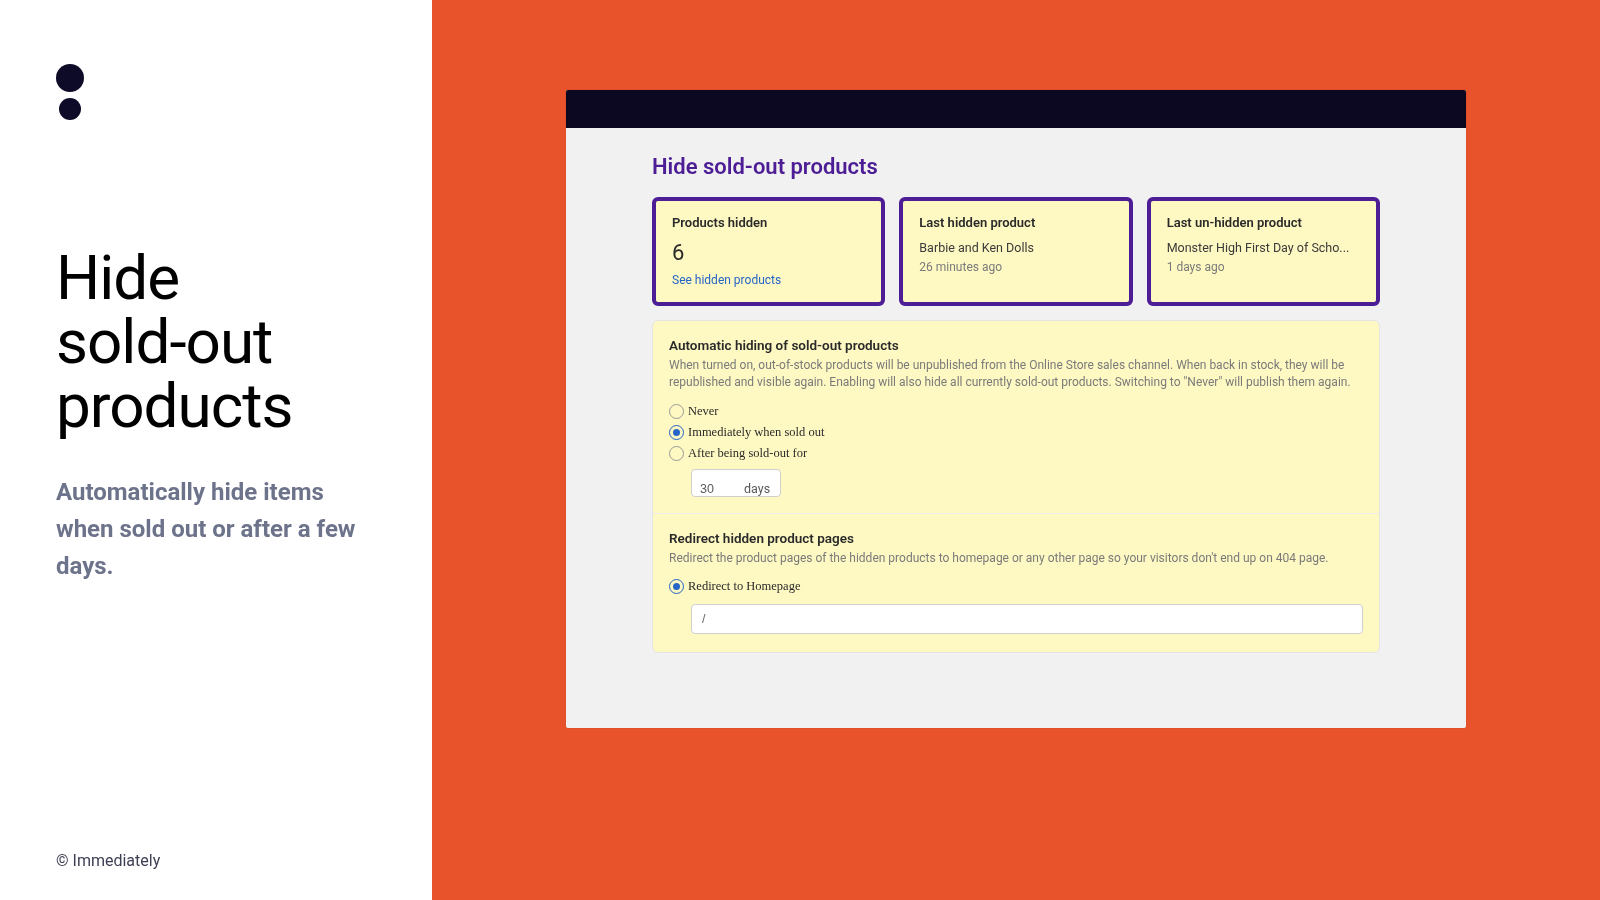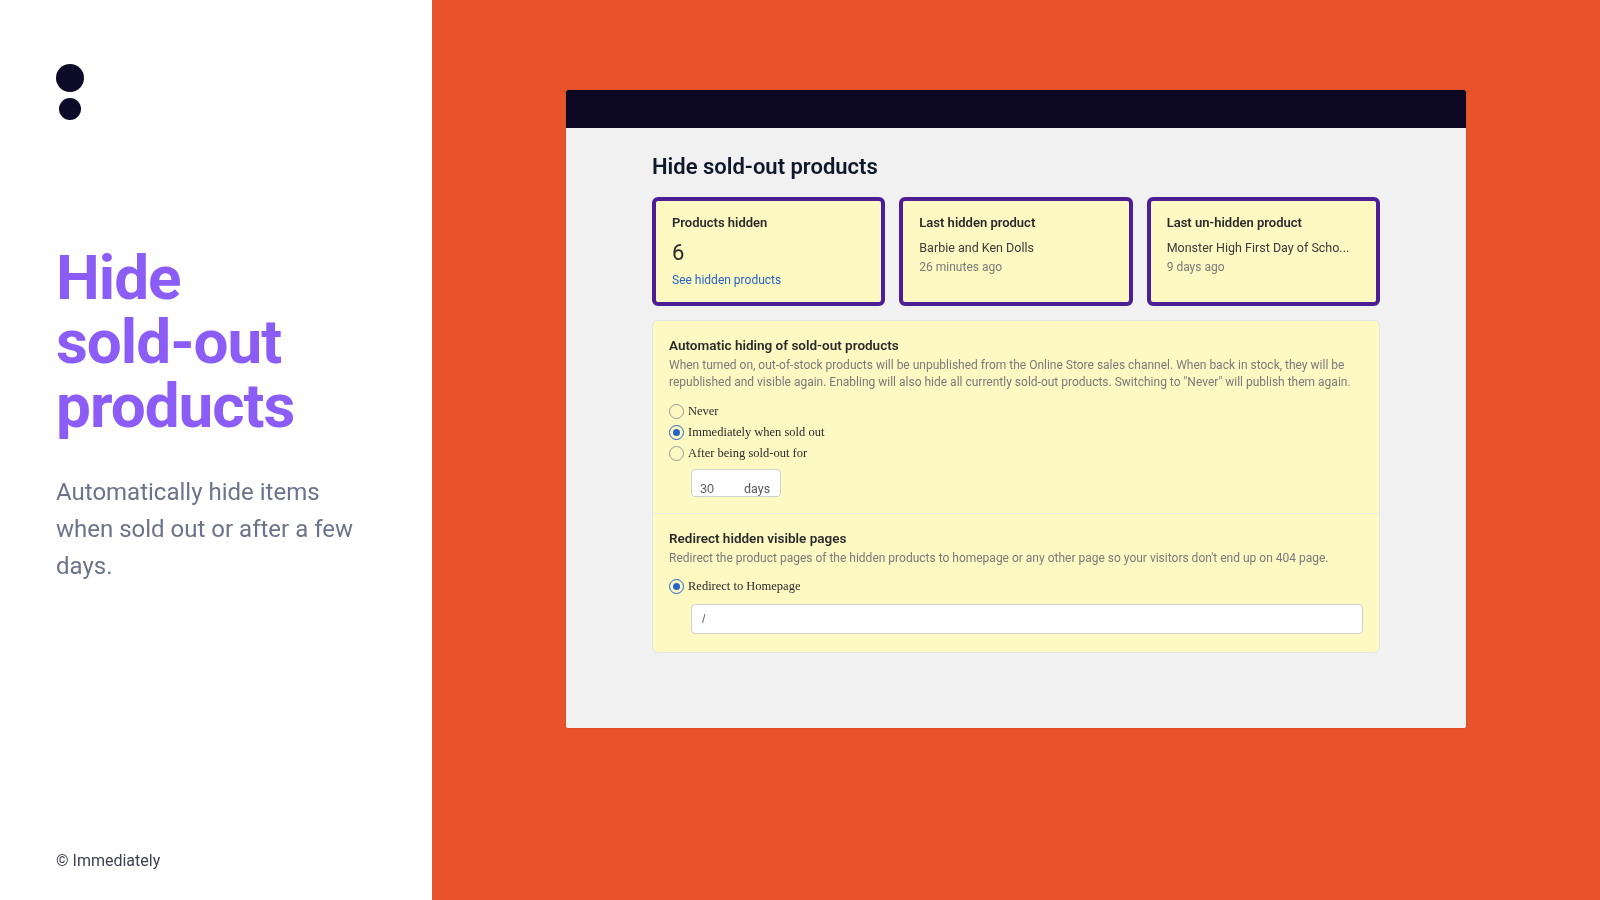--- a/index.html
+++ b/index.html
@@ -2,28 +2,28 @@
 <html><head>
 <meta charset="utf-8">
 <style>
   * { box-sizing: border-box; margin: 0; padding: 0; }
   html, body { width: 1600px; height: 900px; font-family: -apple-system, BlinkMacSystemFont, "Segoe UI", Roboto, Helvetica, Arial, sans-serif; overflow: hidden; }
   .stage { display: flex; width: 1600px; height: 900px; }
   .left-pane { width: 432px; height: 900px; background: #ffffff; position: relative; padding: 64px 56px 0 56px; }
   .logo { display: flex; flex-direction: column; gap: 6px; margin-bottom: 126px; }
   .logo .dot-top { width: 28px; height: 28px; border-radius: 50%; background: #0d0b28; }
   .logo .dot-bot { width: 22px; height: 22px; border-radius: 50%; background: #0d0b28; margin-left: 3px; }
-  .hero-title { font-size: 62px; font-weight: 700; color: #8b5cf6; line-height: 1.03; letter-spacing: -1px; }
-  .hero-sub { margin-top: 36px; font-size: 24px; color: #6c738a; line-height: 1.55; font-weight: 400; }
+  .hero-title { font-size: 62px; font-weight: 400; color: #000000; line-height: 1.03; letter-spacing: -1px; }
+  .hero-sub { margin-top: 36px; font-size: 24px; color: #6c738a; line-height: 1.55; font-weight: 700; }
   .copyright { position: absolute; bottom: 30px; left: 56px; font-size: 16px; color: #3c3f52; }
   .right-pane { flex: 1; height: 900px; background: #e8532c; display: flex; align-items: flex-start; justify-content: center; padding-top: 90px; }
   .app-frame { width: 900px; height: 638px; background: #f1f1f1; border-radius: 2px; overflow: hidden; display: flex; flex-direction: column; box-shadow: 0 0 0 1px rgba(0,0,0,0.04); }
   .app-topbar { height: 38px; background: #0c0822; width: 100%; }
   .app-body { flex: 1; padding: 26px 86px 0 86px; overflow: hidden; }
-  .page-title { font-size: 22px; font-weight: 600; color: #0f172a; margin-bottom: 18px; }
+  .page-title { font-size: 22px; font-weight: 600; color: #4c1d95; margin-bottom: 18px; }
   .stats-row { display: flex; gap: 14px; margin-bottom: 14px; }
   .stat-card { flex: 1; background: #fef9c3; border: 4px solid #4c1d95; border-radius: 6px; padding: 14px 16px 14px 16px; min-height: 96px; }
   .stat-title { font-size: 13px; font-weight: 600; color: #2a2a2a; margin-bottom: 10px; }
   .stat-big { font-size: 22px; font-weight: 400; color: #2a2a2a; margin-bottom: 4px; }
   .stat-link { font-size: 12px; color: #2565c7; text-decoration: none; }
   .stat-text { font-size: 12.5px; color: #3a3a3a; margin-bottom: 5px; overflow: hidden; text-overflow: ellipsis; white-space: nowrap; }
   .stat-sub { font-size: 12px; color: #7a7a7a; }
   .settings-card { background: #fef9c3; border: 1px solid #e4e4e4; border-radius: 6px; padding: 16px 16px 18px 16px; }
   .section-title { font-size: 13.5px; font-weight: 600; color: #2a2a2a; margin-bottom: 4px; }
   .section-desc { font-size: 12px; color: #7a7a7a; line-height: 1.45; margin-bottom: 12px; }
@@ -70,21 +70,21 @@
             <a href="#" class="stat-link">See hidden products</a>
           </div>
           <div class="stat-card">
             <div class="stat-title">Last hidden product</div>
             <div class="stat-text">Barbie and Ken Dolls</div>
             <div class="stat-sub">26 minutes ago</div>
           </div>
           <div class="stat-card">
             <div class="stat-title">Last un-hidden product</div>
             <div class="stat-text">Monster High First Day of Scho...</div>
-            <div class="stat-sub">9 days ago</div>
+            <div class="stat-sub">1 days ago</div>
           </div>
         </div>
 
         <div class="settings-card">
           <div class="section-title">Automatic hiding of sold-out products</div>
           <div class="section-desc">When turned on, out-of-stock products will be unpublished from the Online Store sales channel. When back in stock, they will be republished and visible again. Enabling will also hide all currently sold-out products. Switching to "Never" will publish them again.</div>
 
           <div class="radio-row">
             <span class="radio-outer"></span>
             <span class="radio-label">Never</span>
@@ -99,21 +99,21 @@
             <span class="radio-outer"></span>
             <span class="radio-label">After being sold-out for</span>
           </div>
           <div class="inline-input">
             <input type="text" value="30" style="">
             <span class="suffix">days</span>
           </div>
 
           <div class="divider"></div>
 
-          <div class="section-title">Redirect hidden visible pages</div>
+          <div class="section-title">Redirect hidden product pages</div>
           <div class="section-desc">Redirect the product pages of the hidden products to homepage or any other page so your visitors don't end up on 404 page.</div>
 
           <div class="radio-row">
             <span class="radio-outer selected">
                 <span class="radio-inner"></span>
               </span>
             <span class="radio-label">Redirect to Homepage</span>
           </div>
           <div class="custom-input-wrap">
             <input class="custom-input" type="text" value="/" style="">

